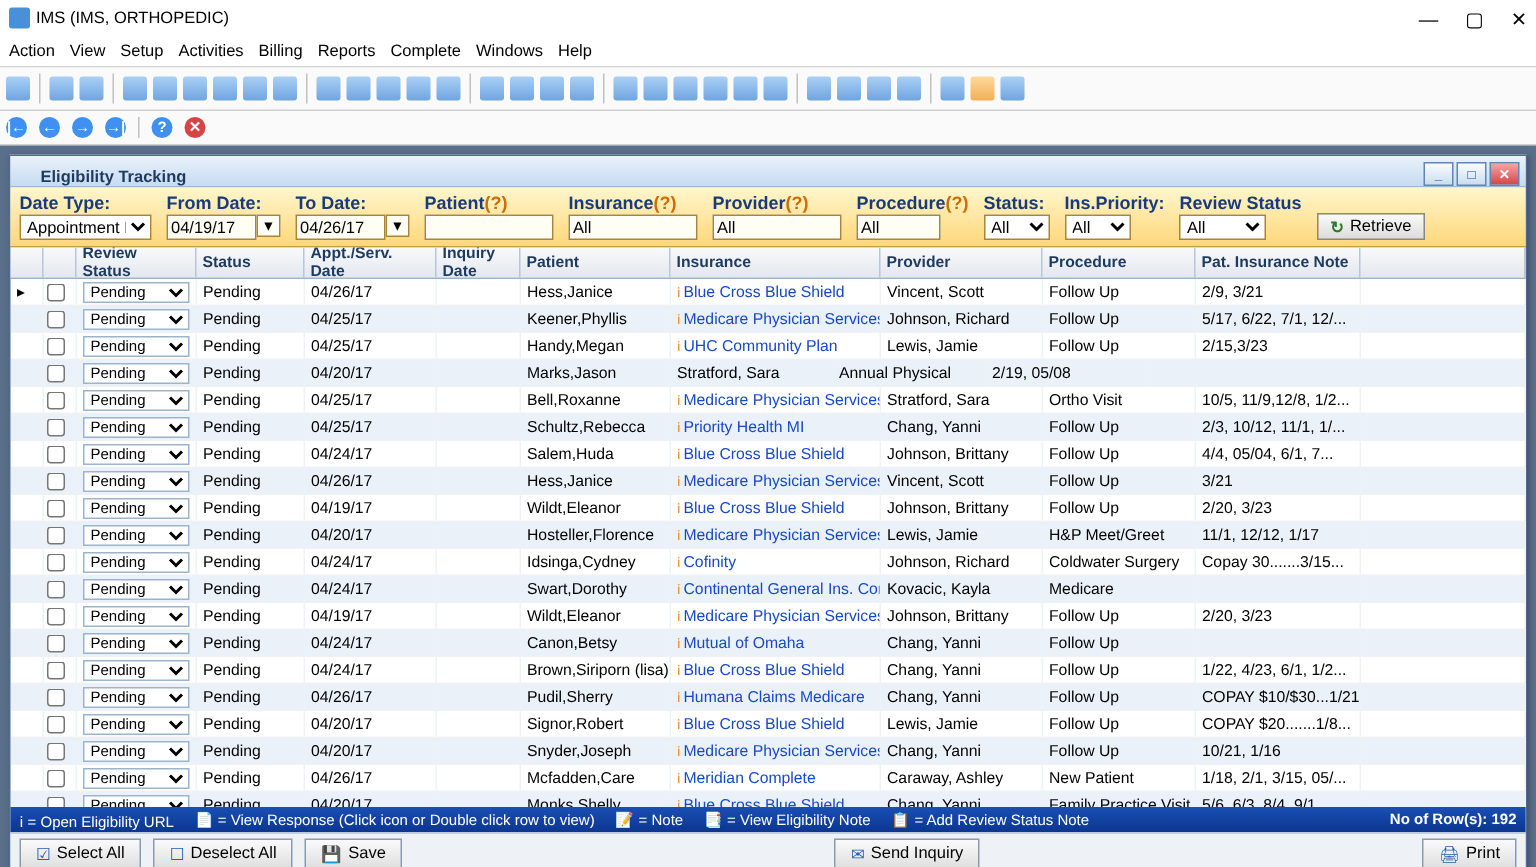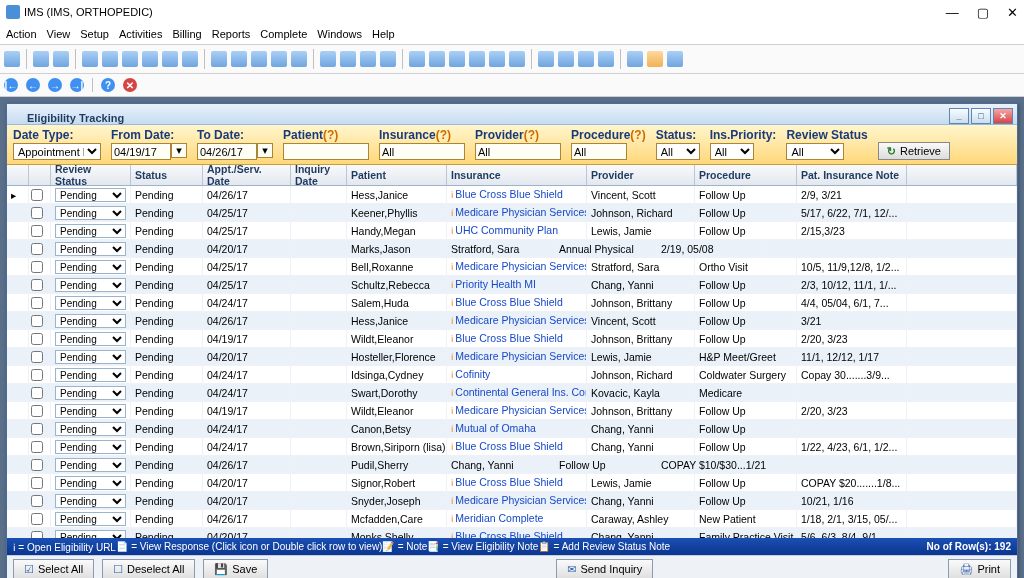--- a/index.html
+++ b/index.html
@@ -44,21 +44,21 @@
 .w-inq{width:56px}
 .w-pat{width:100px}
 .w-ins{width:140px}
 .w-prov{width:108px}
 .w-proc{width:102px}
 .w-note{width:110px}
 .revsel{width:72px;height:14px;font-size:10px;border:1px solid #9bb4cc;background:#fff}
 .inslink{color:#1748c9;text-decoration:none}
 .inslink::before{content:"ℹ";color:#f08020;margin-right:2px;font-size:9px}
 .chk{width:12px;height:12px}
-.legend{background:linear-gradient(#1a4fb3,#0b3590);color:#fff;height:17px;display:flex;align-items:center;padding:0 6px;font-size:10px;gap:0}
+.legend{background:linear-gradient(#1a4fb3,#0b3590);color:#fff;height:17px;display:flex;align-items:center;padding:0 6px;font-size:10px;gap:14px}
 .legend .right{margin-left:auto;font-weight:bold}
 .legend .lico{color:#fff}
 .actbar{background:#eef2f6;height:26px;display:flex;align-items:center;padding:0 6px;gap:8px;border-top:1px solid #c3cedb}
 .abtn{background:linear-gradient(#fafafa,#e0e0e0);border:1px solid #8a9bb0;height:20px;padding:0 10px;display:flex;align-items:center;gap:4px;font-size:11px;cursor:pointer}
 .abtn .ai{font-size:11px;color:#2b5db0}
 </style>
 </head>
 <body>
 
 <div class="titlebar">
@@ -405,21 +405,21 @@
             </div>
             <div class="gc w-stat">Pending</div>
             <div class="gc w-appt">04/24/17</div>
             <div class="gc w-inq"></div>
             <div class="gc w-pat">Idsinga,Cydney</div>
             <div class="gc w-ins">
               <a class="inslink">Cofinity</a>
             </div>
             <div class="gc w-prov">Johnson, Richard</div>
             <div class="gc w-proc">Coldwater Surgery</div>
-            <div class="gc w-note">Copay 30.......3/9...</div>
+            <div class="gc w-note">Copay 30.......3/15...</div>
             <div class="gc" style="flex:1"></div>
           </div>
           <div class="grow alt">
             <div class="gc w-hdr"></div>
             <div class="gc w-num">12<input type="checkbox" class="chk" style="margin-left: 2px;"></div>
             <div class="gc w-rev">
               <select class="revsel"><option>Pending</option></select>
             </div>
             <div class="gc w-stat">Pending</div>
             <div class="gc w-appt">04/24/17</div>
@@ -490,20 +490,23 @@
           <div class="grow alt">
             <div class="gc w-hdr"></div>
             <div class="gc w-num">16<input type="checkbox" class="chk" style="margin-left: 2px;"></div>
             <div class="gc w-rev">
               <select class="revsel"><option>Pending</option></select>
             </div>
             <div class="gc w-stat">Pending</div>
             <div class="gc w-appt">04/26/17</div>
             <div class="gc w-inq"></div>
             <div class="gc w-pat">Pudil,Sherry</div>
+            <div class="gc w-ins">
+              <a class="inslink">Humana Claims Medicare</a>
+            </div>
             <div class="gc w-prov">Chang, Yanni</div>
             <div class="gc w-proc">Follow Up</div>
             <div class="gc w-note">COPAY $10/$30...1/21...</div>
             <div class="gc" style="flex:1"></div>
           </div>
           <div class="grow">
             <div class="gc w-hdr"></div>
             <div class="gc w-num">17<input type="checkbox" class="chk" style="margin-left: 2px;"></div>
             <div class="gc w-rev">
               <select class="revsel"><option>Pending</option></select>

